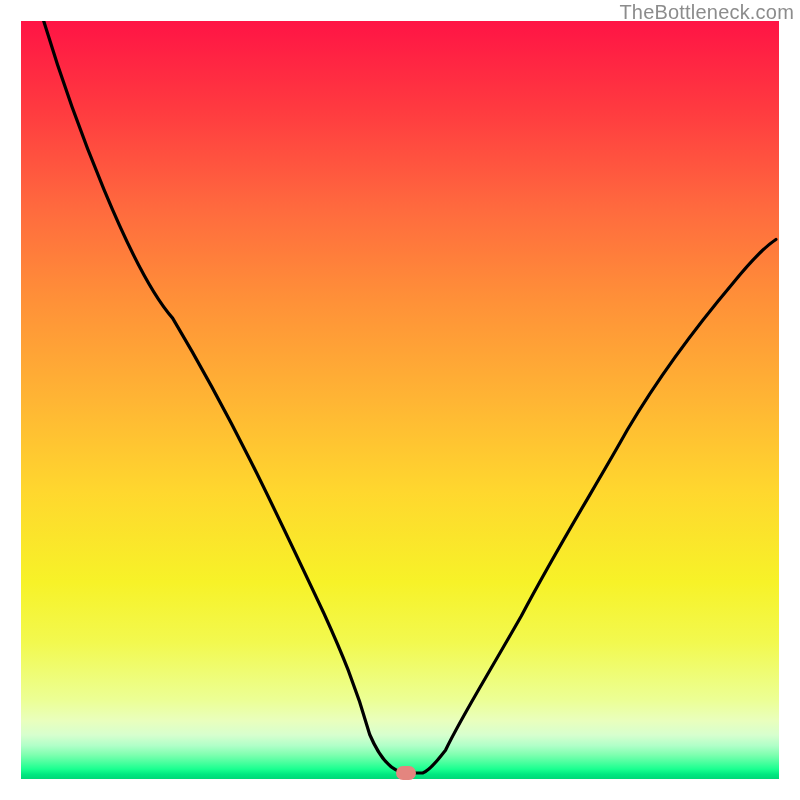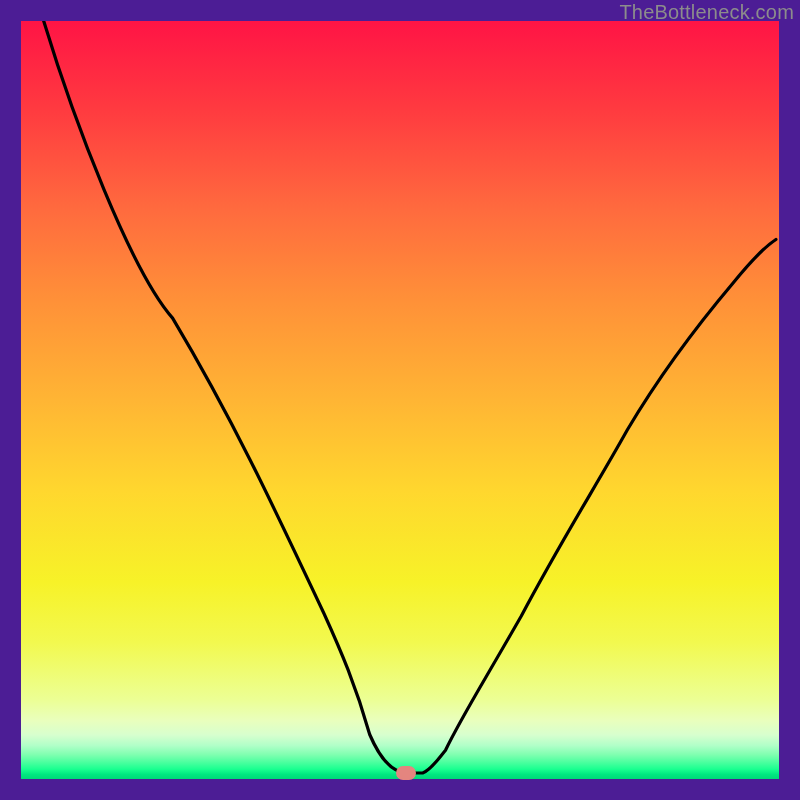--- a/index.html
+++ b/index.html
@@ -8,21 +8,21 @@
     width: 800px;
     height: 800px;
     overflow: hidden;
     background: #000;
     font-family: Arial, Helvetica, sans-serif;
   }
   .stage {
     position: relative;
     width: 800px;
     height: 800px;
-    background: #4c1d95;
+    background: #ffffff;
   }
   .plot {
     position: absolute;
     left: 21px;
     top: 21px;
     width: 758px;
     height: 758px;
     background: linear-gradient(to bottom,
       #ff1445 0%,
       #ff3840 11%,

